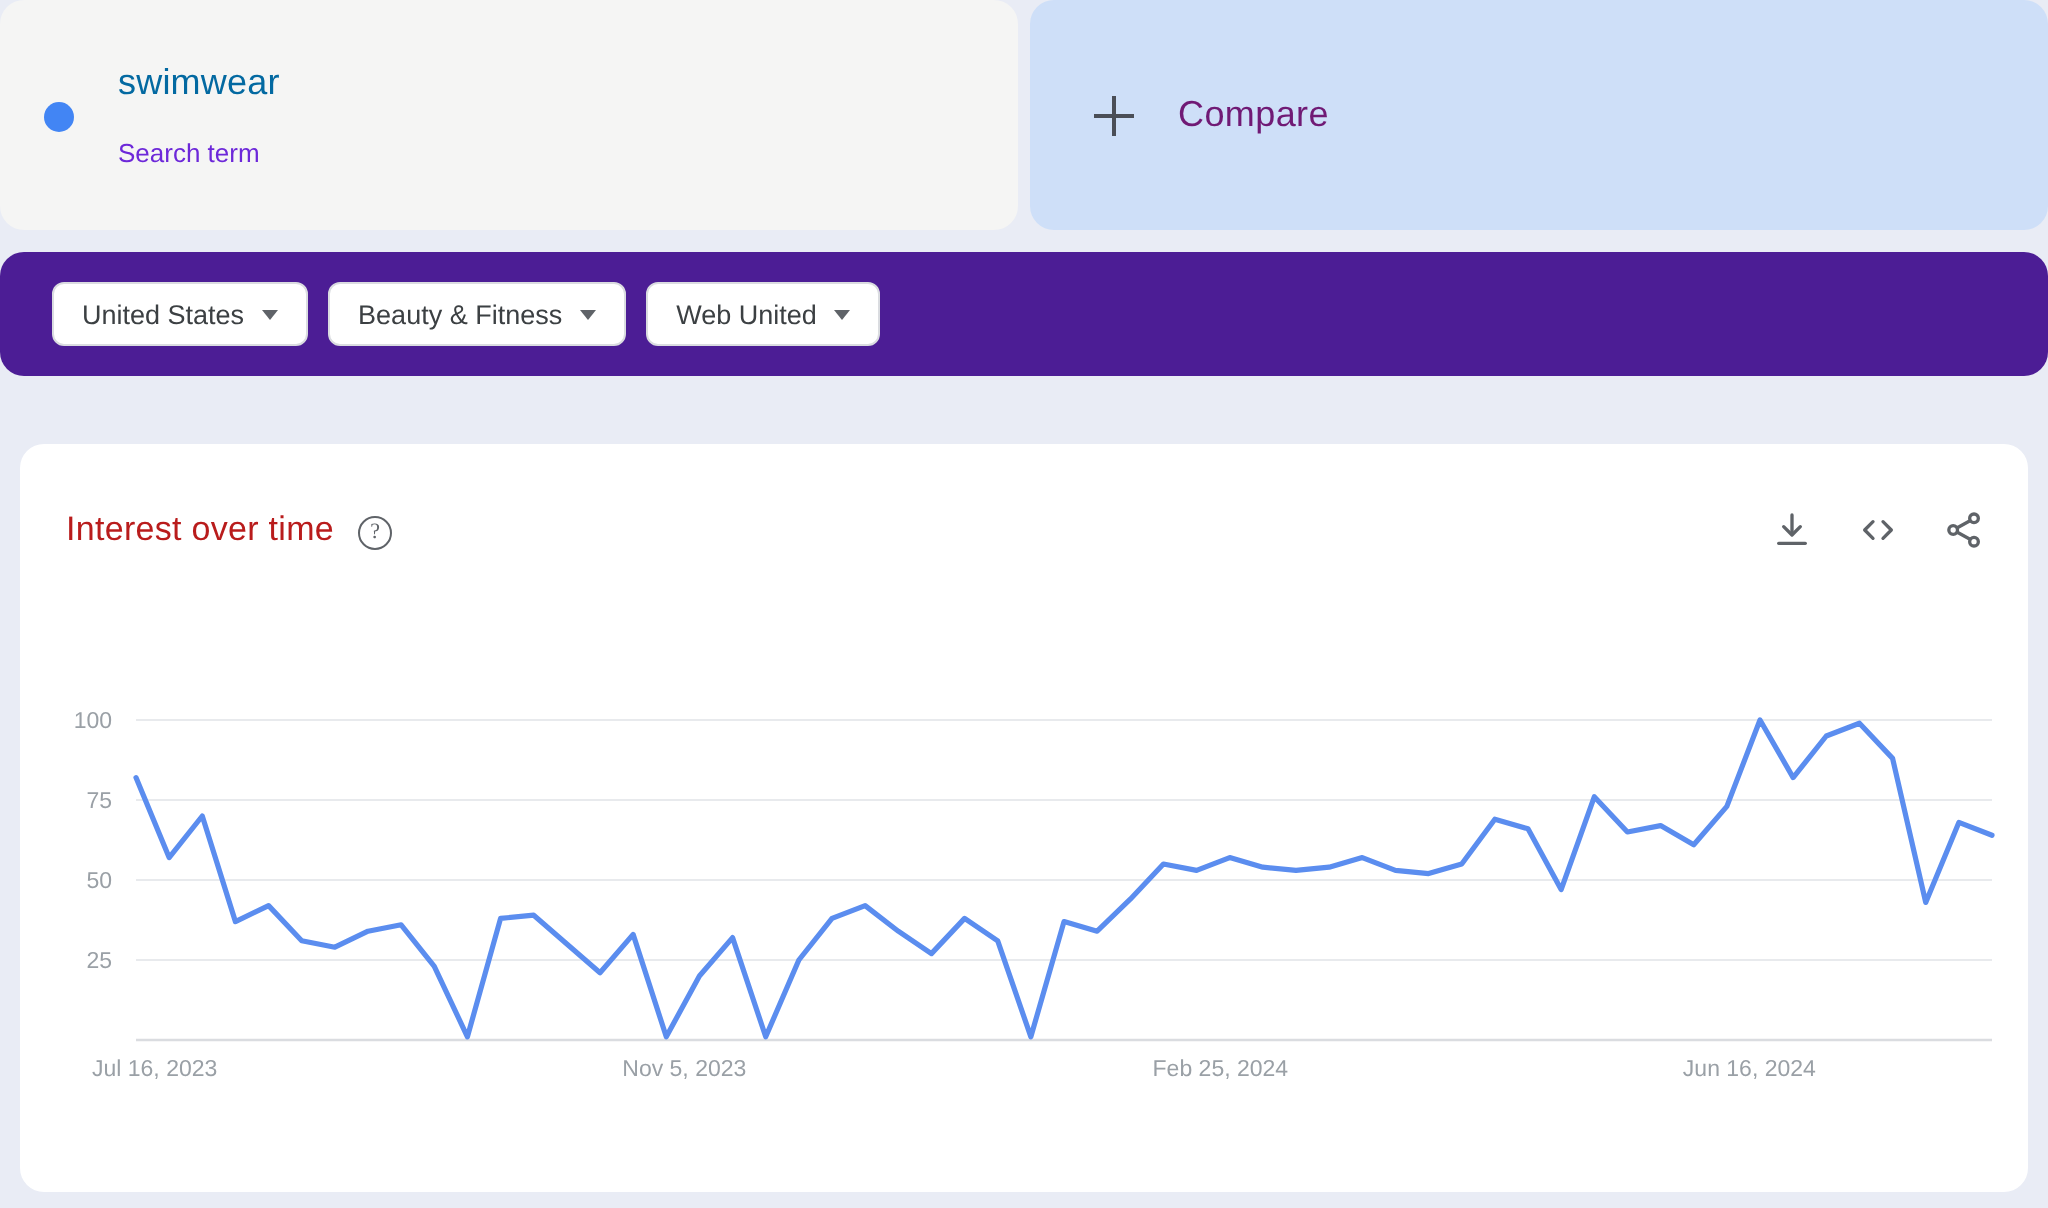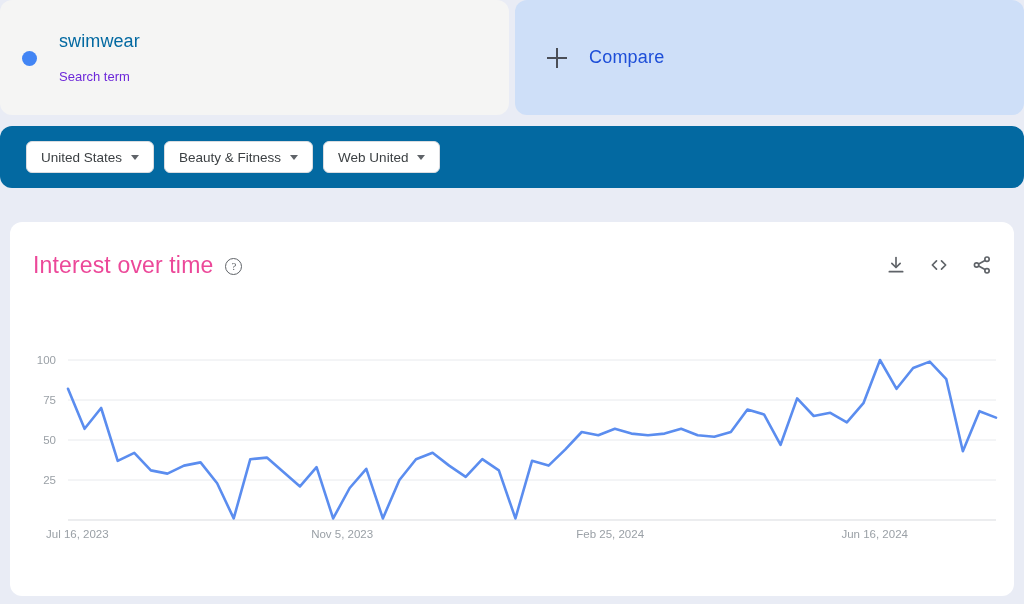--- a/index.html
+++ b/index.html
@@ -48,28 +48,28 @@
   .plus-icon {
     width: 20px; height: 20px; position: relative; flex: 0 0 auto;
     margin-right: 22px;
   }
   .plus-icon:before, .plus-icon:after {
     content: ""; position: absolute; background: #4A4E57;
   }
   .plus-icon:before { left: 9px; top: 0; width: 2px; height: 20px; }
   .plus-icon:after  { top: 9px; left: 0; height: 2px; width: 20px; }
   .compare-label {
-    font-size: 18px; color: #1d4ed8; letter-spacing: .2px;
+    font-size: 18px; color: #701a75; letter-spacing: .2px;
   }
 
   
   .filter-bar {
     position: absolute; left: 0; top: 126px;
     width: 1024px; height: 62px;
-    background: #0369a1;
+    background: #4c1d95;
     border-radius: 12px;
     display: flex; align-items: center;
     padding-left: 26px; gap: 10px;
   }
   .filter-chip {
     height: 32px;
     border: 1px solid #DADCE0;
     border-radius: 6px;
     display: flex; align-items: center;
     padding: 0 14px;
@@ -93,21 +93,21 @@
     background: #FFFFFF;
     border-radius: 12px;
   }
   .chart-head {
     position: absolute; left: 0; top: 0;
     width: 100%; height: 86px;
     display: flex; align-items: center;
     padding: 0 22px 0 23px;
   }
   .chart-title {
-    font-size: 23px; color: #ec4899; letter-spacing: .15px;
+    font-size: 17px; color: #b91c1c; letter-spacing: .15px;
   }
   .help-icon {
     width: 17px; height: 17px; border-radius: 50%;
     border: 1.4px solid #5F6368;
     margin-left: 12px; margin-top: 2px;
     font-size: 11px; line-height: 14px; text-align: center;
     color: #5F6368; cursor: pointer; flex: 0 0 auto;
     font-family: "Liberation Serif", serif;
   }
   .head-spacer { flex: 1 1 auto; }

